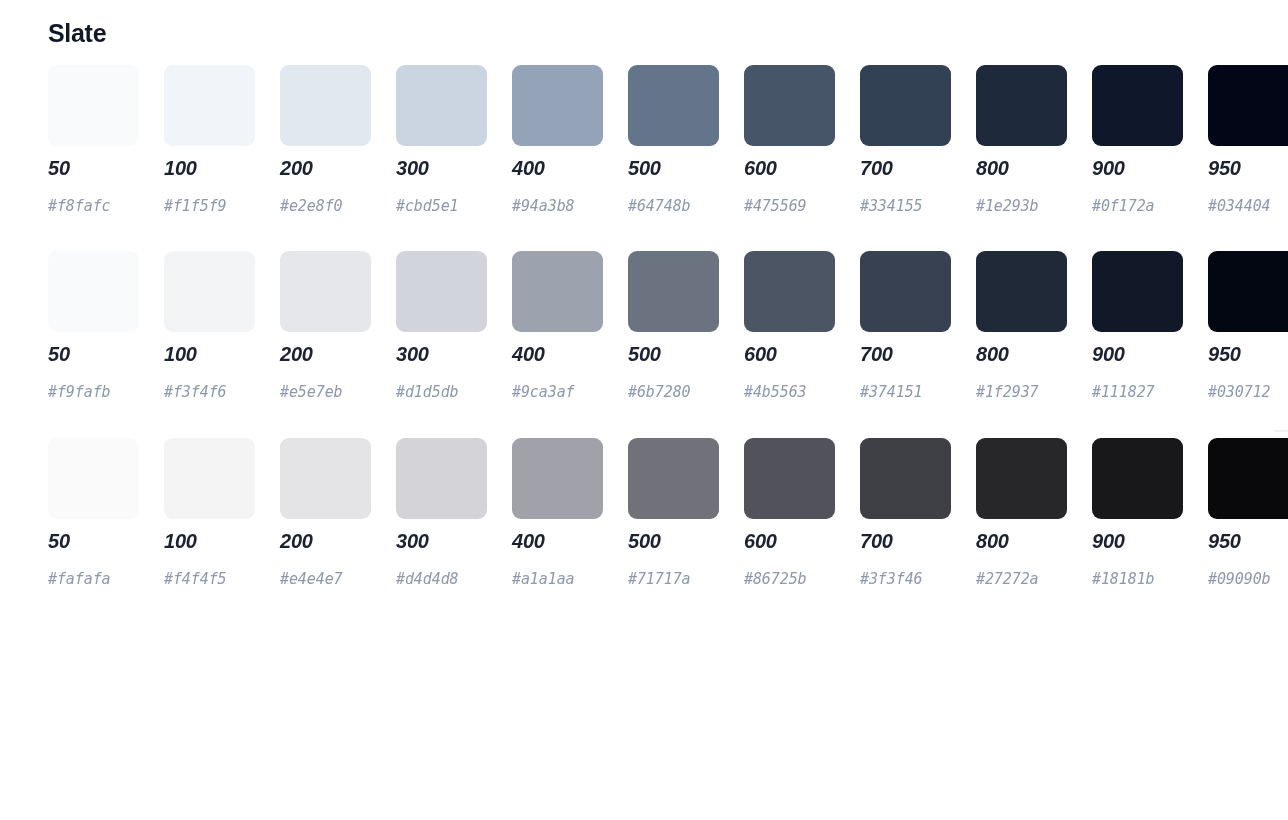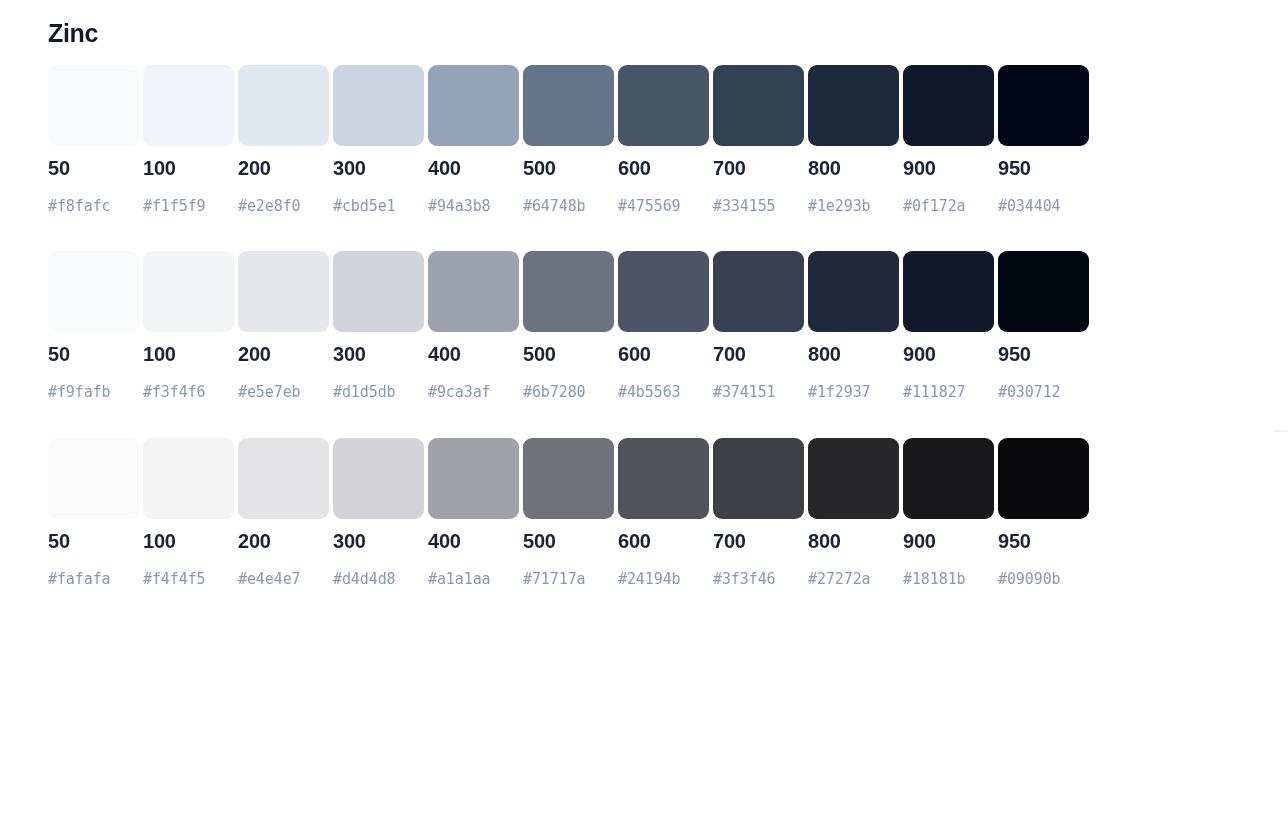--- a/index.html
+++ b/index.html
@@ -22,21 +22,22 @@
   .section-title {
     font-size: 25px;
     font-weight: 700;
     color: #111827;
     letter-spacing: -0.3px;
     margin: 0 0 17px 0;
     line-height: 1.2;
   }
   .swatch-row {
     display: flex;
-    gap: 4px;
+    gap: 25px;
+    font-style: italic;
   }
   .swatch-cell {
     width: 91px;
     flex: 0 0 91px;
   }
   .swatch-chip {
     width: 91px;
     height: 81px;
     border-radius: 9px;
     box-sizing: border-box;
@@ -65,21 +66,21 @@
     height: 2px;
     background: #f2f2f4;
   }
 </style>
 </head>
 <body>
 
 <div class="page">
   <div id="palette-container">
       <div class="palette-section">
-        <h2 class="section-title">Zinc</h2>
+        <h2 class="section-title">Slate</h2>
         <div class="swatch-row">
           <div class="swatch-cell">
             <div class="swatch-chip" style="background-color: rgb(248, 250, 252);"></div>
             <div class="swatch-step">50</div>
             <div class="swatch-hex">#f8fafc</div>
           </div>
           <div class="swatch-cell">
             <div class="swatch-chip" style="background-color: rgb(241, 245, 249);"></div>
             <div class="swatch-step">100</div>
             <div class="swatch-hex">#f1f5f9</div>
@@ -218,21 +219,21 @@
             <div class="swatch-hex">#a1a1aa</div>
           </div>
           <div class="swatch-cell">
             <div class="swatch-chip" style="background-color: rgb(113, 113, 122);"></div>
             <div class="swatch-step">500</div>
             <div class="swatch-hex">#71717a</div>
           </div>
           <div class="swatch-cell">
             <div class="swatch-chip" style="background-color: rgb(82, 82, 91);"></div>
             <div class="swatch-step">600</div>
-            <div class="swatch-hex">#24194b</div>
+            <div class="swatch-hex">#86725b</div>
           </div>
           <div class="swatch-cell">
             <div class="swatch-chip" style="background-color: rgb(63, 63, 70);"></div>
             <div class="swatch-step">700</div>
             <div class="swatch-hex">#3f3f46</div>
           </div>
           <div class="swatch-cell">
             <div class="swatch-chip" style="background-color: rgb(39, 39, 42);"></div>
             <div class="swatch-step">800</div>
             <div class="swatch-hex">#27272a</div>

